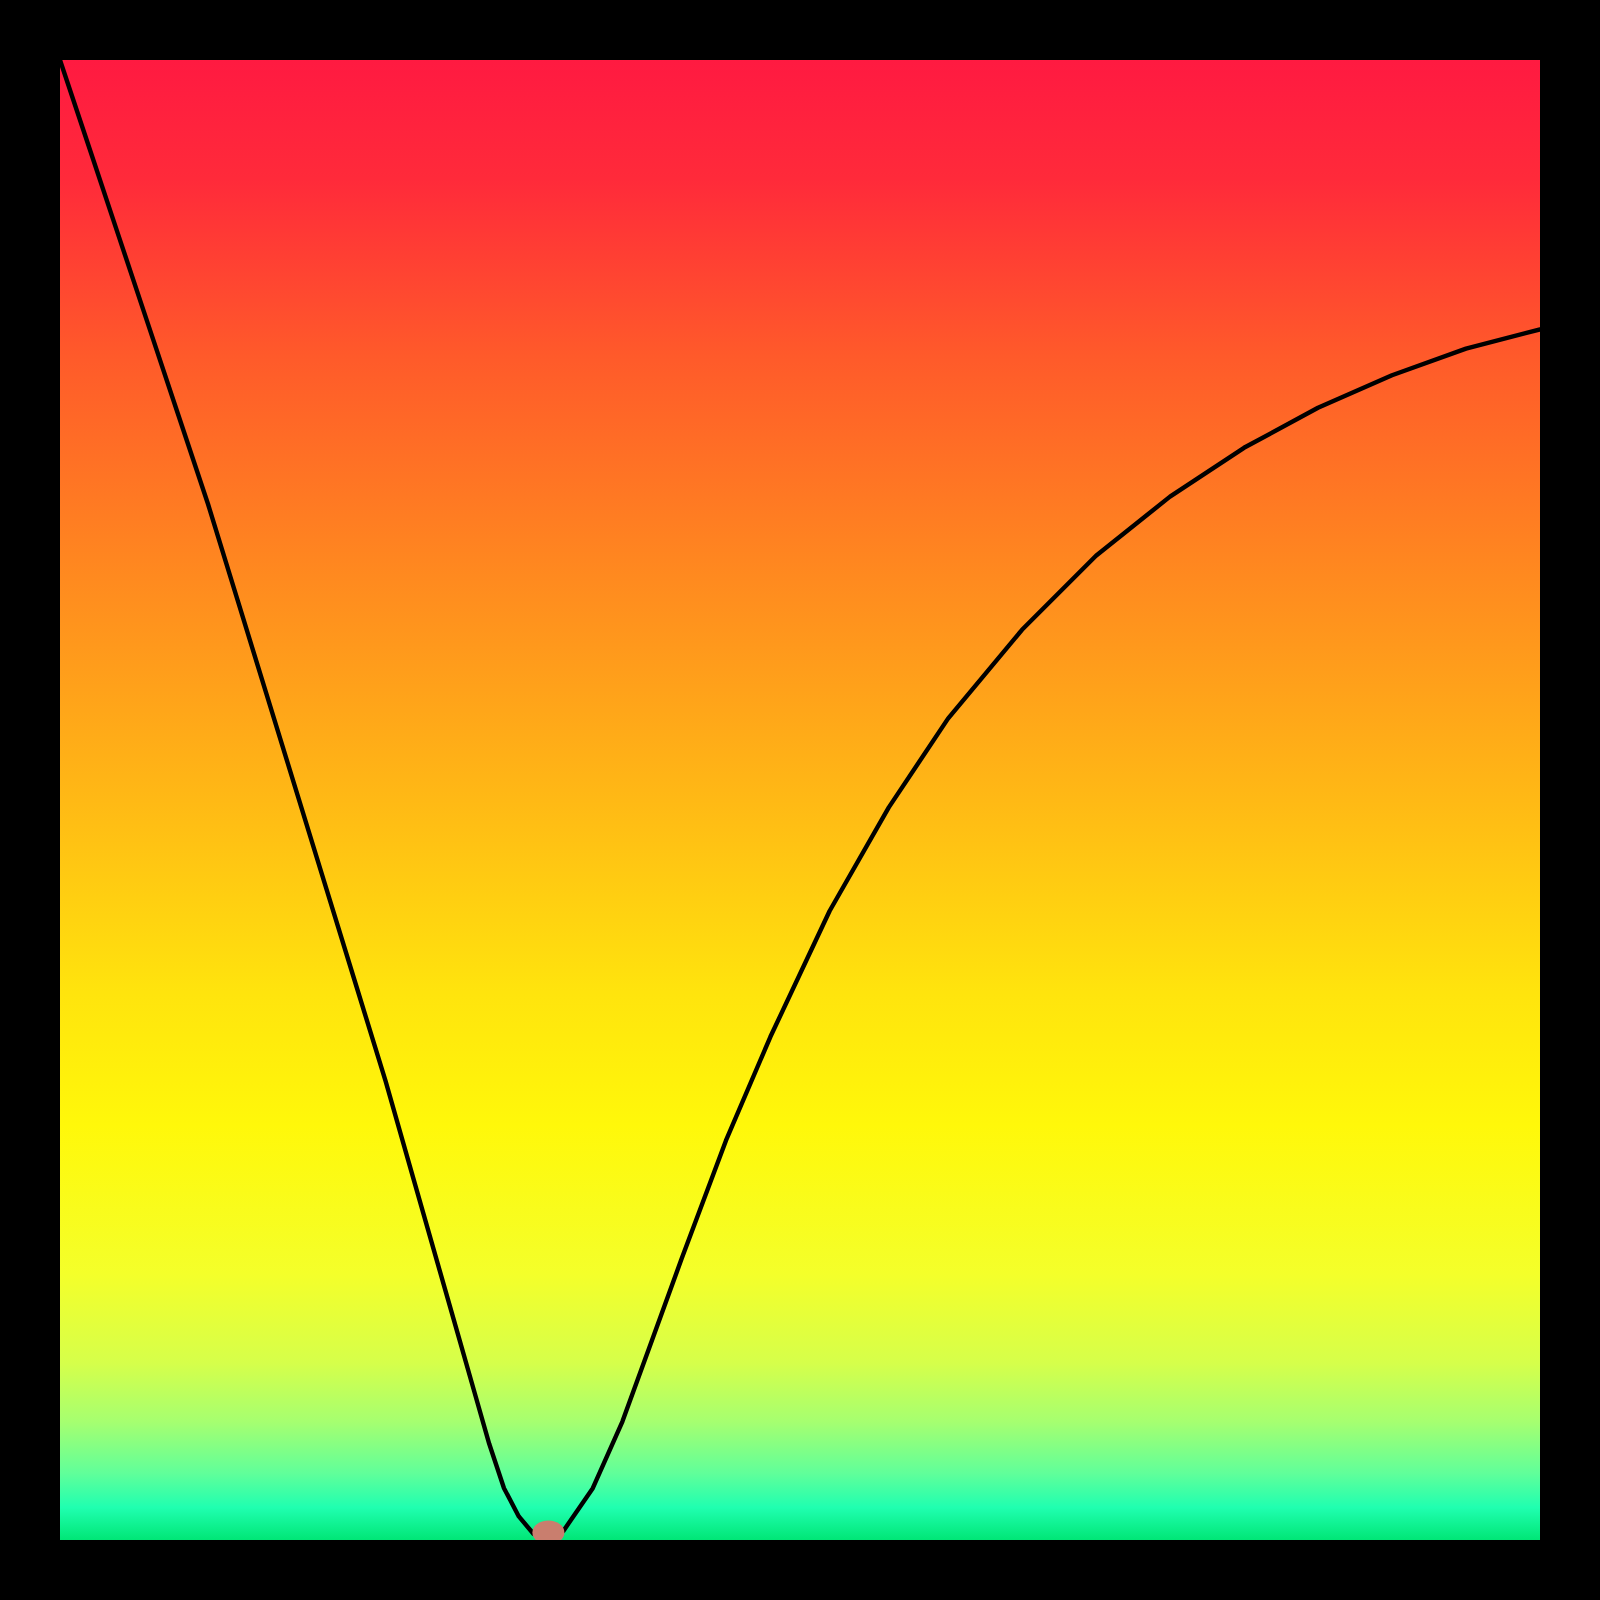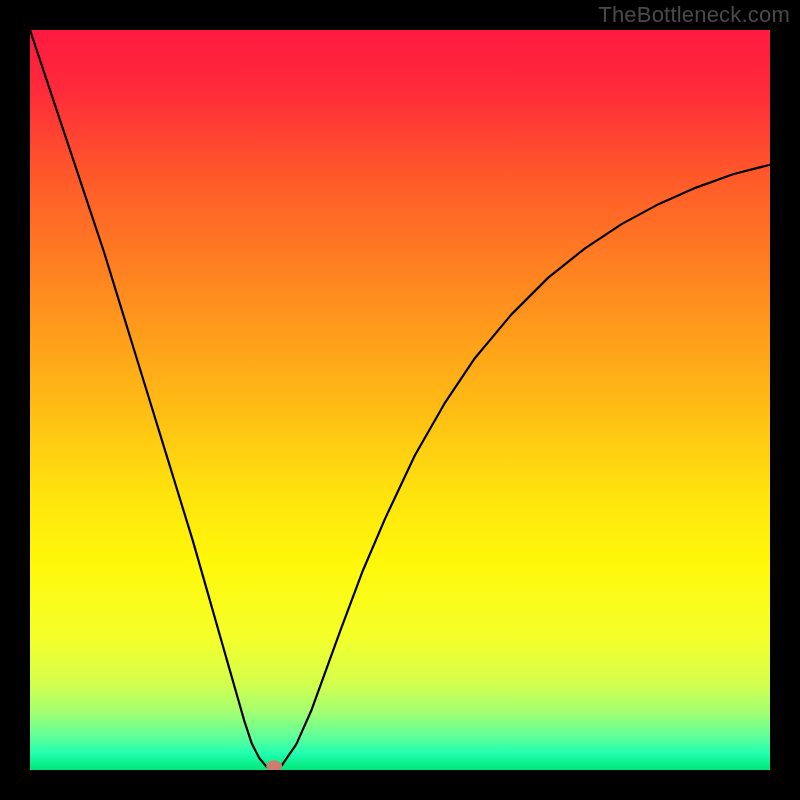--- a/index.html
+++ b/index.html
@@ -49,21 +49,20 @@
   }
   .marker {
     fill: #c97e6e;
     stroke: none;
   }
 </style>
 </head>
 <body>
 <div class="frame">
 
-  <div class="watermark">TheBottleneck.com</div>
 
   <div class="plot-area">
     <svg viewBox="0 0 740 740">
       <defs>
         <linearGradient id="bg-grad" x1="0" y1="0" x2="0" y2="1">
 
         <stop offset="0%" stop-color="#ff1a41"></stop>
             <stop offset="8%" stop-color="#ff2a3a"></stop>
             <stop offset="20%" stop-color="#ff5a2a"></stop>
             <stop offset="35%" stop-color="#ff8a1f"></stop>

